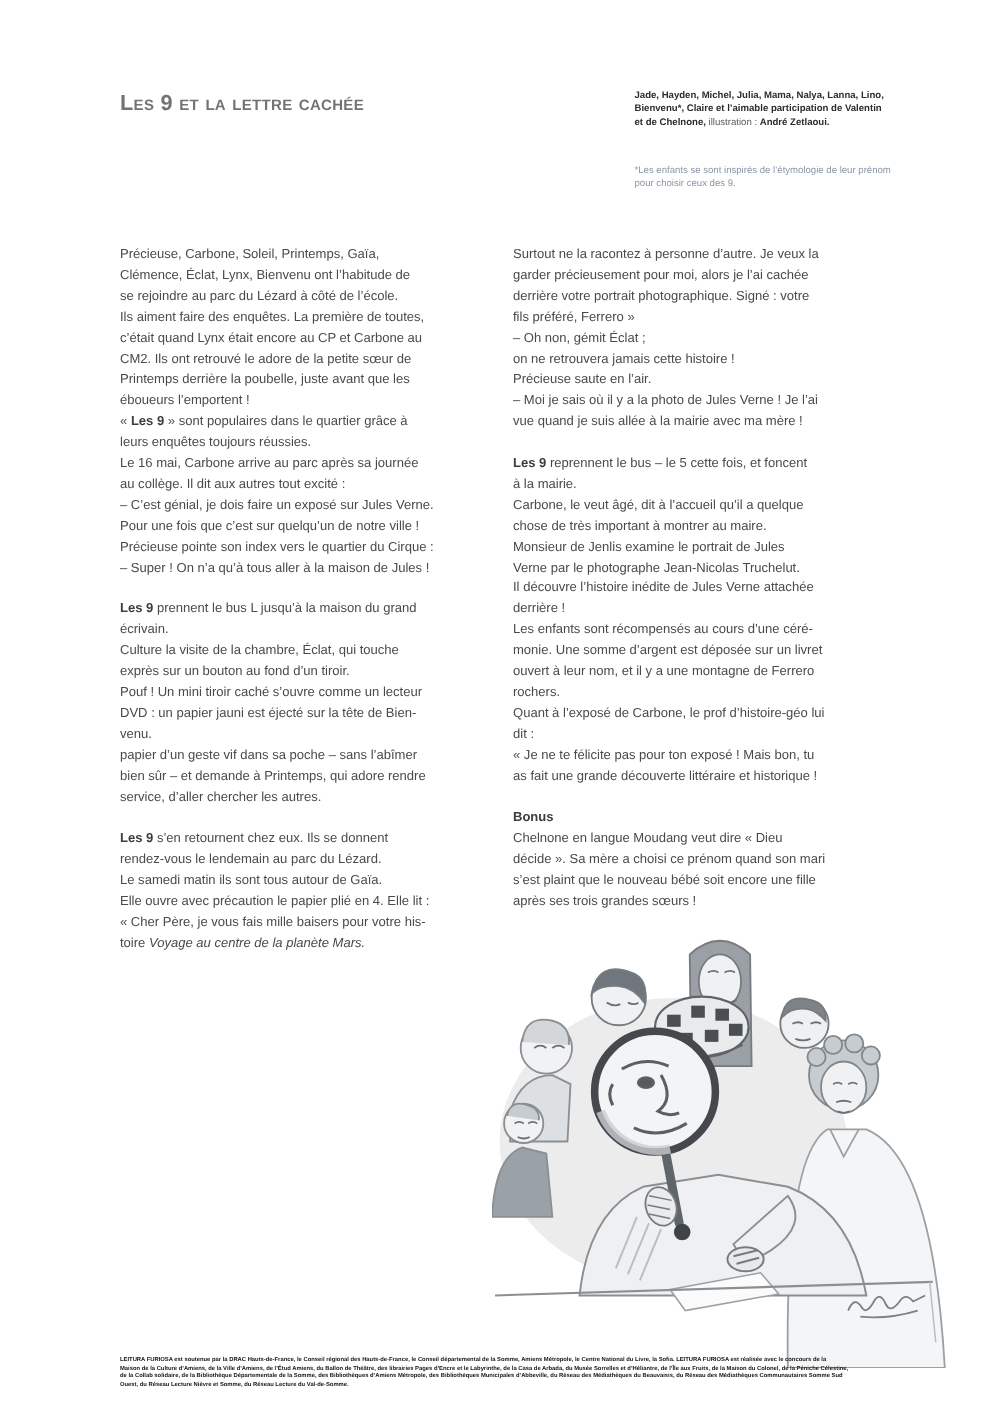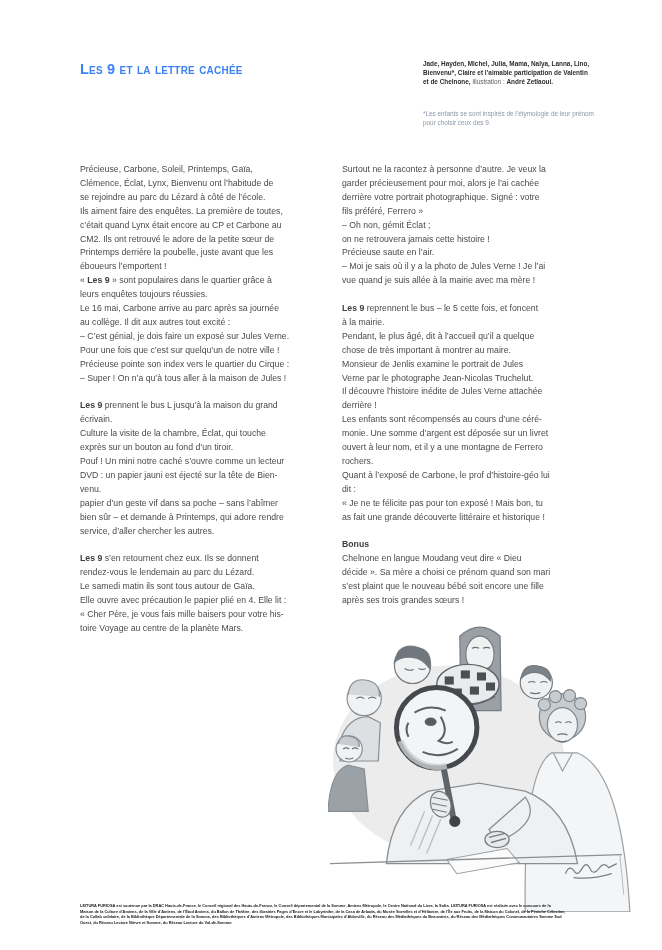--- a/index.html
+++ b/index.html
@@ -1,31 +1,31 @@
 <!DOCTYPE html>
 <html><head>
 <meta charset="utf-8">
 <style>
   html,body{margin:0;padding:0;background:#9c9c9c;}
   .page{position:relative;width:662px;height:950px;background:#ffffff;overflow:hidden;
         font-family:"Liberation Sans",sans-serif;margin:0 auto;}
   .title{position:absolute;left:80px;top:61px;font-size:14.5px;line-height:16px;
-         font-weight:bold;font-variant:small-caps;letter-spacing:.2px;color:#3b82f6;}
+         font-weight:bold;font-variant:small-caps;letter-spacing:.2px;color:#737373;}
   .credits{position:absolute;left:423px;top:60px;width:172px;font-size:6.4px;
            line-height:8.8px;color:#2c2c2c;font-weight:bold;}
   .credits .illus-label{font-weight:normal;color:#5a5a5a;}
   .footnote{position:absolute;left:423px;top:110px;width:172px;font-size:6.4px;
             line-height:8.8px;color:#8a97a8;font-weight:normal;}
   .col{position:absolute;top:163px;font-size:8.7px;line-height:13.9px;color:#4a4a4a;}
   .col-left{left:80px;width:262px;}
   .col-right{left:342px;width:264px;}
   .para{margin:0 0 13.9px 0;}
   .line{white-space:nowrap;}
   .line span.b{font-weight:bold;color:#3d3d3d;}
-  .line span.i{text-align:center;}
+  .line span.i{font-style:italic;text-align:center;}
   .illustration{position:absolute;left:328px;top:610px;width:322px;height:302px;}
   .footer{position:absolute;left:80px;top:903px;width:530px;font-size:3.9px;
           line-height:5.7px;font-weight:bold;color:#161616;}
   .fline{white-space:nowrap;}
 </style>
 </head>
 <body>
 
 <div class="page">
 
@@ -52,21 +52,21 @@
         <div class="line"><span>– C’est génial, je dois faire un exposé sur Jules Verne.</span></div>
         <div class="line"><span>Pour une fois que c’est sur quelqu’un de notre ville !</span></div>
         <div class="line"><span>Précieuse pointe son index vers le quartier du Cirque :</span></div>
         <div class="line"><span>– Super ! On n’a qu’à tous aller à la maison de Jules !</span></div>
       </div>
       <div class="para">
         <div class="line"><span class="b">Les 9</span><span> prennent le bus L jusqu’à la maison du grand</span></div>
         <div class="line"><span>écrivain.</span></div>
         <div class="line"><span>Culture la visite de la chambre, Éclat, qui touche</span></div>
         <div class="line"><span>exprès sur un bouton au fond d’un tiroir.</span></div>
-        <div class="line"><span>Pouf ! Un mini notre caché s’ouvre comme un lecteur</span></div>
+        <div class="line"><span>Pouf ! Un mini tiroir caché s’ouvre comme un lecteur</span></div>
         <div class="line"><span>DVD : un papier jauni est éjecté sur la tête de Bien-</span></div>
         <div class="line"><span>venu.</span></div>
         <div class="line"><span>papier d’un geste vif dans sa poche – sans l’abîmer</span></div>
         <div class="line"><span>bien sûr – et demande à Printemps, qui adore rendre</span></div>
         <div class="line"><span>service, d’aller chercher les autres.</span></div>
       </div>
       <div class="para">
         <div class="line"><span class="b">Les 9</span><span> s’en retournent chez eux. Ils se donnent</span></div>
         <div class="line"><span>rendez-vous le lendemain au parc du Lézard.</span></div>
         <div class="line"><span>Le samedi matin ils sont tous autour de Gaïa.</span></div>
@@ -83,21 +83,21 @@
         <div class="line"><span>fils préféré, Ferrero »</span></div>
         <div class="line"><span>– Oh non, gémit Éclat ;</span></div>
         <div class="line"><span>on ne retrouvera jamais cette histoire !</span></div>
         <div class="line"><span>Précieuse saute en l’air.</span></div>
         <div class="line"><span>– Moi je sais où il y a la photo de Jules Verne ! Je l’ai</span></div>
         <div class="line"><span>vue quand je suis allée à la mairie avec ma mère !</span></div>
       </div>
       <div class="para">
         <div class="line"><span class="b">Les 9</span><span> reprennent le bus – le 5 cette fois, et foncent</span></div>
         <div class="line"><span>à la mairie.</span></div>
-        <div class="line"><span>Pendant, le plus âgé, dit à l’accueil qu’il a quelque</span></div>
+        <div class="line"><span>Carbone, le veut âgé, dit à l’accueil qu’il a quelque</span></div>
         <div class="line"><span>chose de très important à montrer au maire.</span></div>
         <div class="line"><span>Monsieur de Jenlis examine le portrait de Jules</span></div>
         <div class="line"><span>Verne par le photographe Jean-Nicolas Truchelut.</span></div>
         <div class="line"><span>Il découvre l’histoire inédite de Jules Verne attachée</span></div>
         <div class="line"><span>derrière !</span></div>
         <div class="line"><span>Les enfants sont récompensés au cours d’une céré-</span></div>
         <div class="line"><span>monie. Une somme d’argent est déposée sur un livret</span></div>
         <div class="line"><span>ouvert à leur nom, et il y a une montagne de Ferrero</span></div>
         <div class="line"><span>rochers.</span></div>
         <div class="line"><span>Quant à l’exposé de Carbone, le prof d’histoire-géo lui</span></div>

